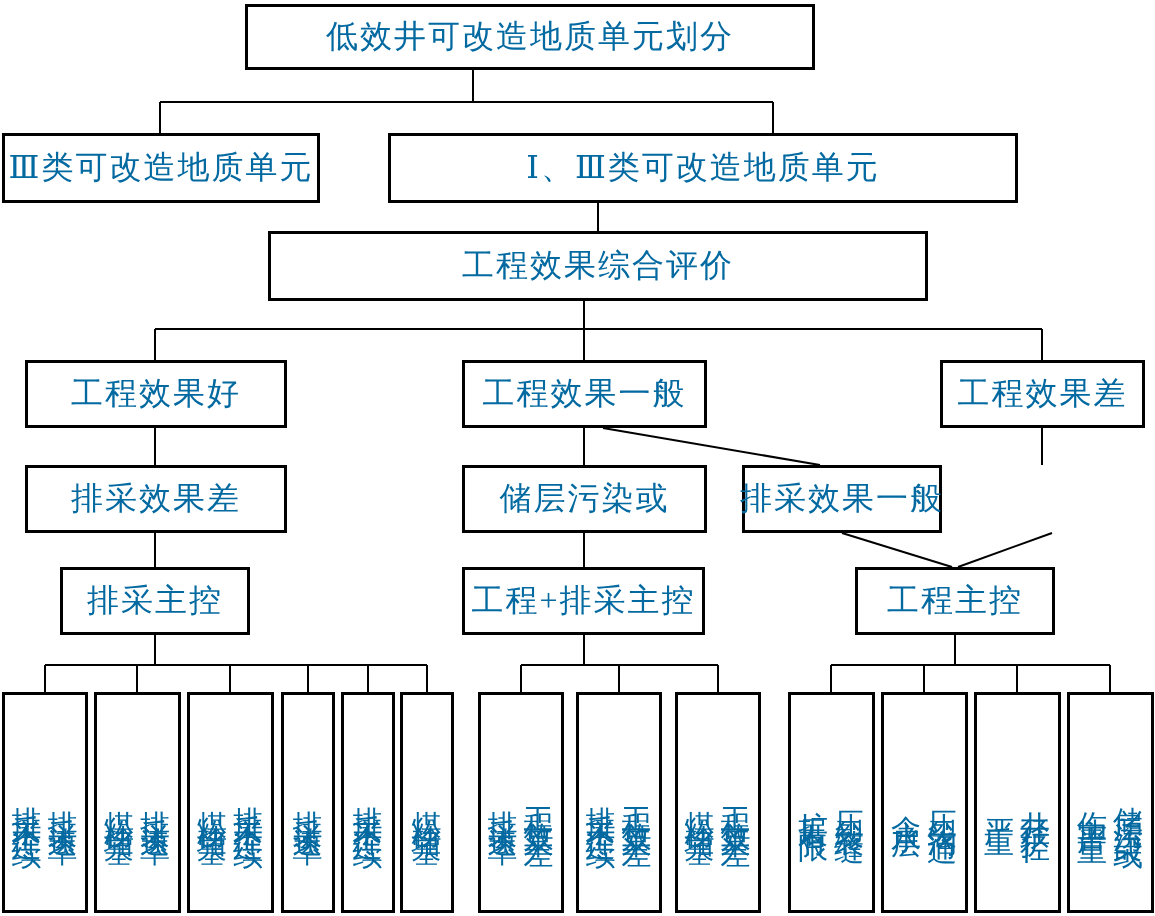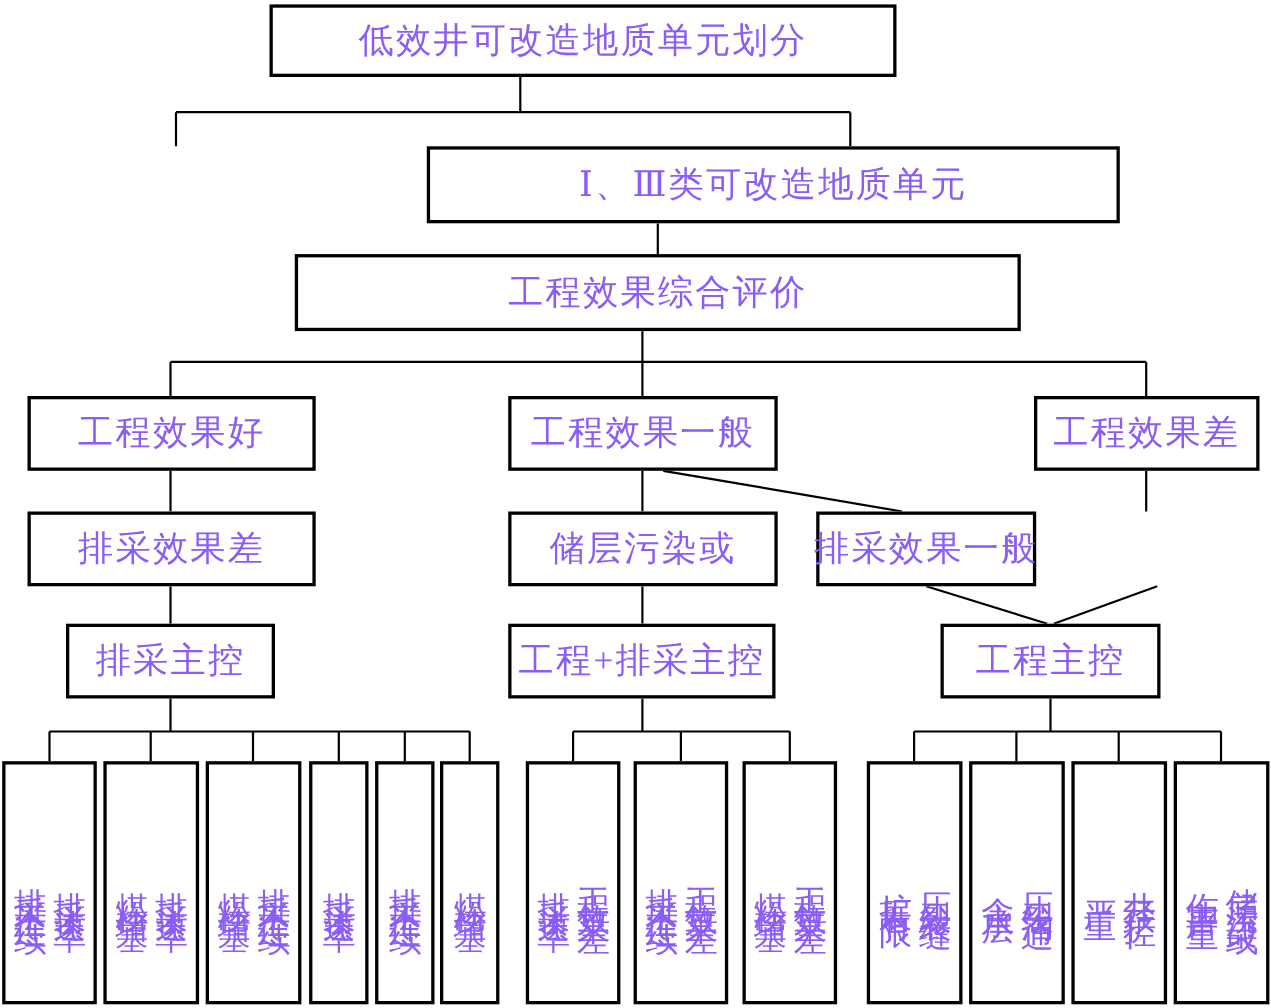--- a/index.html
+++ b/index.html
@@ -1,21 +1,21 @@
 <!DOCTYPE html>
 <html><head>
 <meta charset="utf-8">
 <style>
   html,body{margin:0;padding:0;background:#ffffff;}
   #canvas{
     position:relative;
     width:1155px;height:916px;
     background:#ffffff;
     font-family:"Liberation Serif","DejaVu Serif",serif;
-    color:#8b5cf6;
+    color:#0369a1;
     overflow:hidden;
   }
   #wires{position:absolute;left:0;top:0;width:1155px;height:916px;pointer-events:none;}
   .node{
     position:absolute;
     box-sizing:border-box;
     border:3px solid #000000;
     background:#ffffff;
     display:flex;align-items:center;justify-content:center;
     font-size:32px;
@@ -72,20 +72,21 @@
       <path d="M155,635 V665 M45,665 H427 M45,665 V692 M137,665 V692 M230,665 V692 M308,665 V692 M368,665 V692 M427,665 V692"></path>
 
       <path d="M584,635 V665 M521,665 H718 M521,665 V692 M619,665 V692 M718,665 V692"></path>
 
       <path d="M955,635 V665 M831,665 H1110 M831,665 V692 M924,665 V692 M1017,665 V692 M1110,665 V692"></path>
     </g>
   </svg>
 
   <div class="node" style="left:245px;top:4px;width:570px;height:66px">低效井可改造地质单元划分</div>
 
+  <div class="node" style="left:2px;top:133px;width:318px;height:70px">Ⅲ类可改造地质单元</div>
   <div class="node" style="left:388px;top:133px;width:630px;height:70px">Ⅰ、Ⅲ类可改造地质单元</div>
 
   <div class="node" style="left:268px;top:231px;width:660px;height:70px">工程效果综合评价</div>
 
   <div class="node" style="left:25px;top:360px;width:262px;height:68px">工程效果好</div>
   <div class="node" style="left:462px;top:360px;width:245px;height:68px">工程效果一般</div>
   <div class="node" style="left:940px;top:360px;width:205px;height:68px">工程效果差</div>
 
   <div class="node" style="left:25px;top:465px;width:262px;height:68px">排采效果差</div>
   <div class="node" style="left:462px;top:465px;width:245px;height:68px">储层污染或</div>

